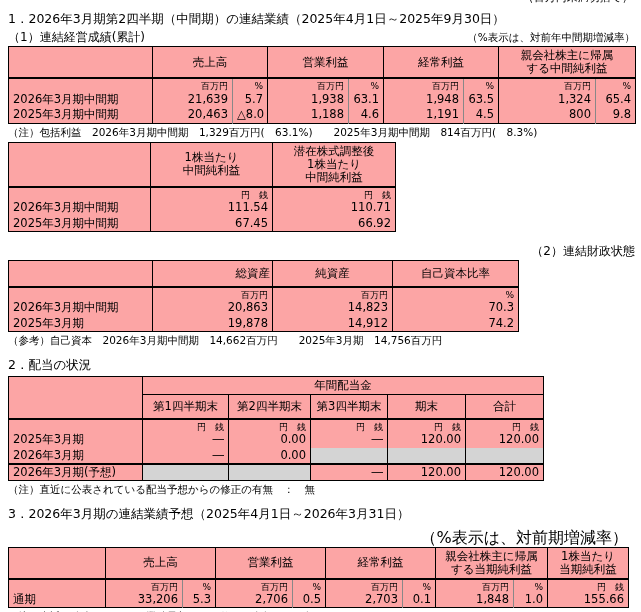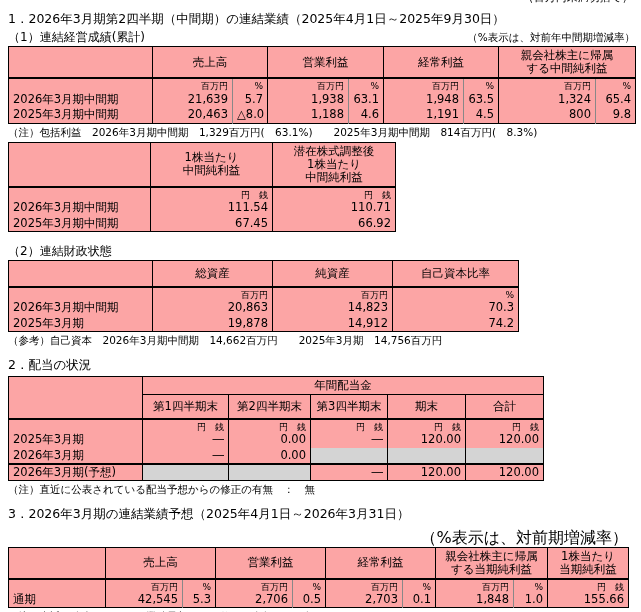--- a/index.html
+++ b/index.html
@@ -148,35 +148,35 @@
         <td class="num">110.71</td>
       </tr>
       <tr>
         <td class="lab bR">2025年3月期中間期</td>
         <td class="num bR">67.45</td>
         <td class="num">66.92</td>
       </tr>
     </tbody>
   </table>
 
-  <div class="subrow mt12" style="width:627px;">
+  <div class="subrow mt12" style="width:627px;justify-content:flex-end;">
     <span class="lbl">（2）連結財政状態</span>
   </div>
 
   <table class="t" style="width:510px;">
     <colgroup>
         <col style="width:144px">
         <col style="width:120px">
         <col style="width:120px">
         <col style="width:126px">
       </colgroup>
     <thead>
       <tr>
         <th class="bR"></th>
-        <th class="bR" style="height:26px;">総資産</th>
+        <th class="bR" style="height:26px;text-align:right;">総資産</th>
         <th class="bR">純資産</th>
         <th>自己資本比率</th>
       </tr>
     </thead>
     <tbody>
       <tr class="unit">
         <td class="bR"></td>
         <td class="bR">百万円</td>
         <td class="bR">百万円</td>
         <td>%</td>
@@ -296,21 +296,21 @@
         <td class="bRl">百万円</td>
         <td class="bR">%</td>
         <td class="bRl">百万円</td>
         <td class="bR">%</td>
         <td class="bRl">百万円</td>
         <td class="bR">%</td>
         <td>円　銭</td>
       </tr>
       <tr>
         <td class="lab bR">通期</td>
-        <td class="num bRl">42,545</td>
+        <td class="num bRl">33,206</td>
         <td class="num bR">5.3</td>
         <td class="num bRl">2,706</td>
         <td class="num bR">0.5</td>
         <td class="num bRl">2,703</td>
         <td class="num bR">0.1</td>
         <td class="num bRl">1,848</td>
         <td class="num bR">1.0</td>
         <td class="num">155.66</td>
       </tr>
     </tbody>

